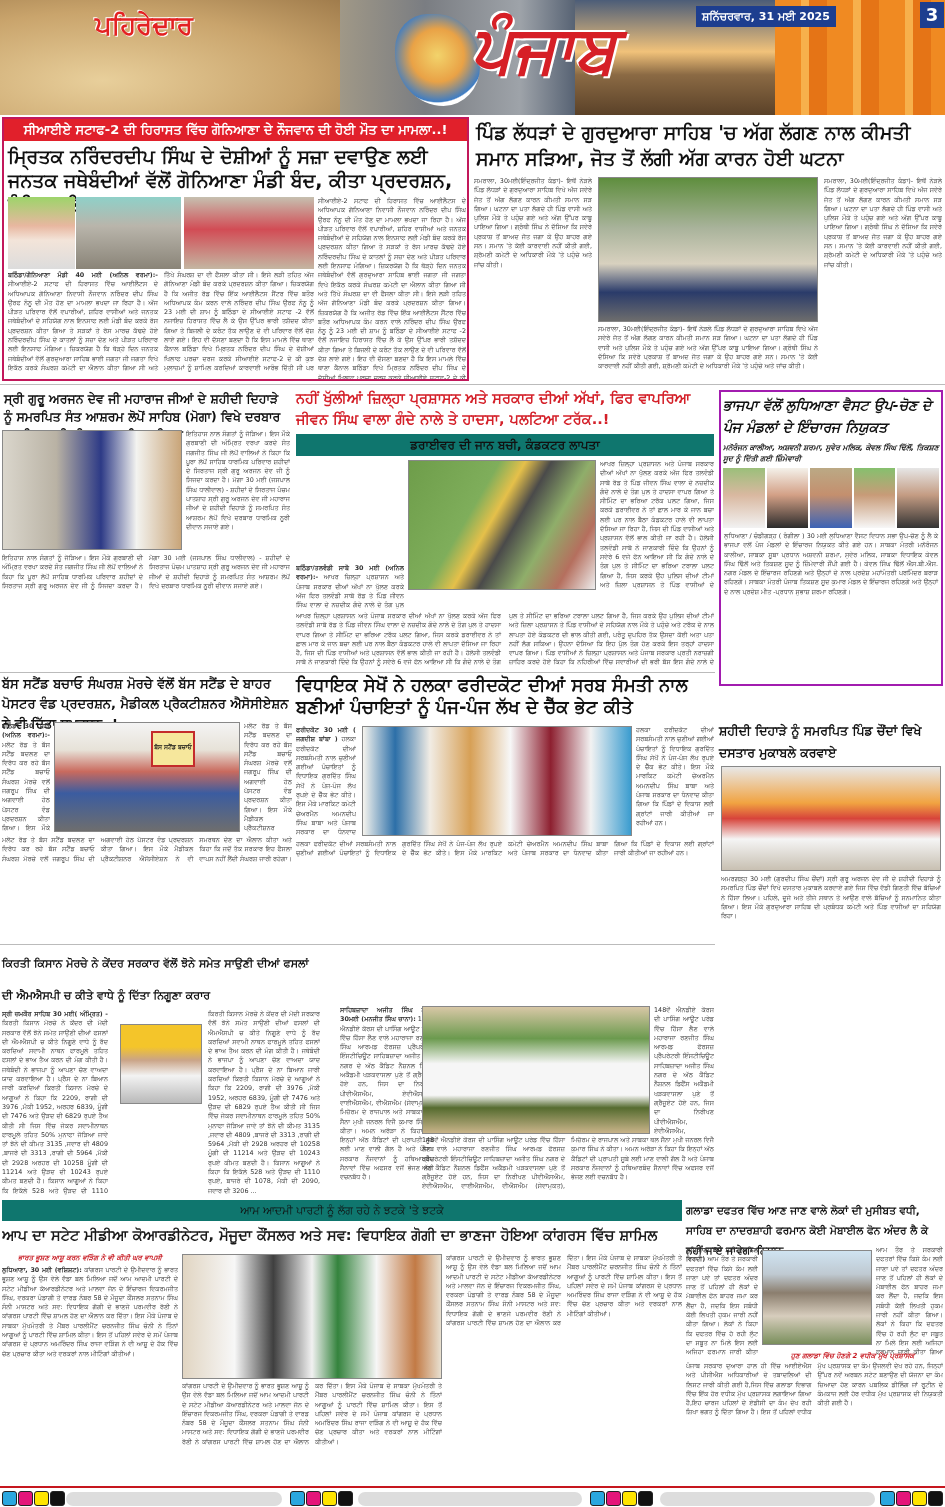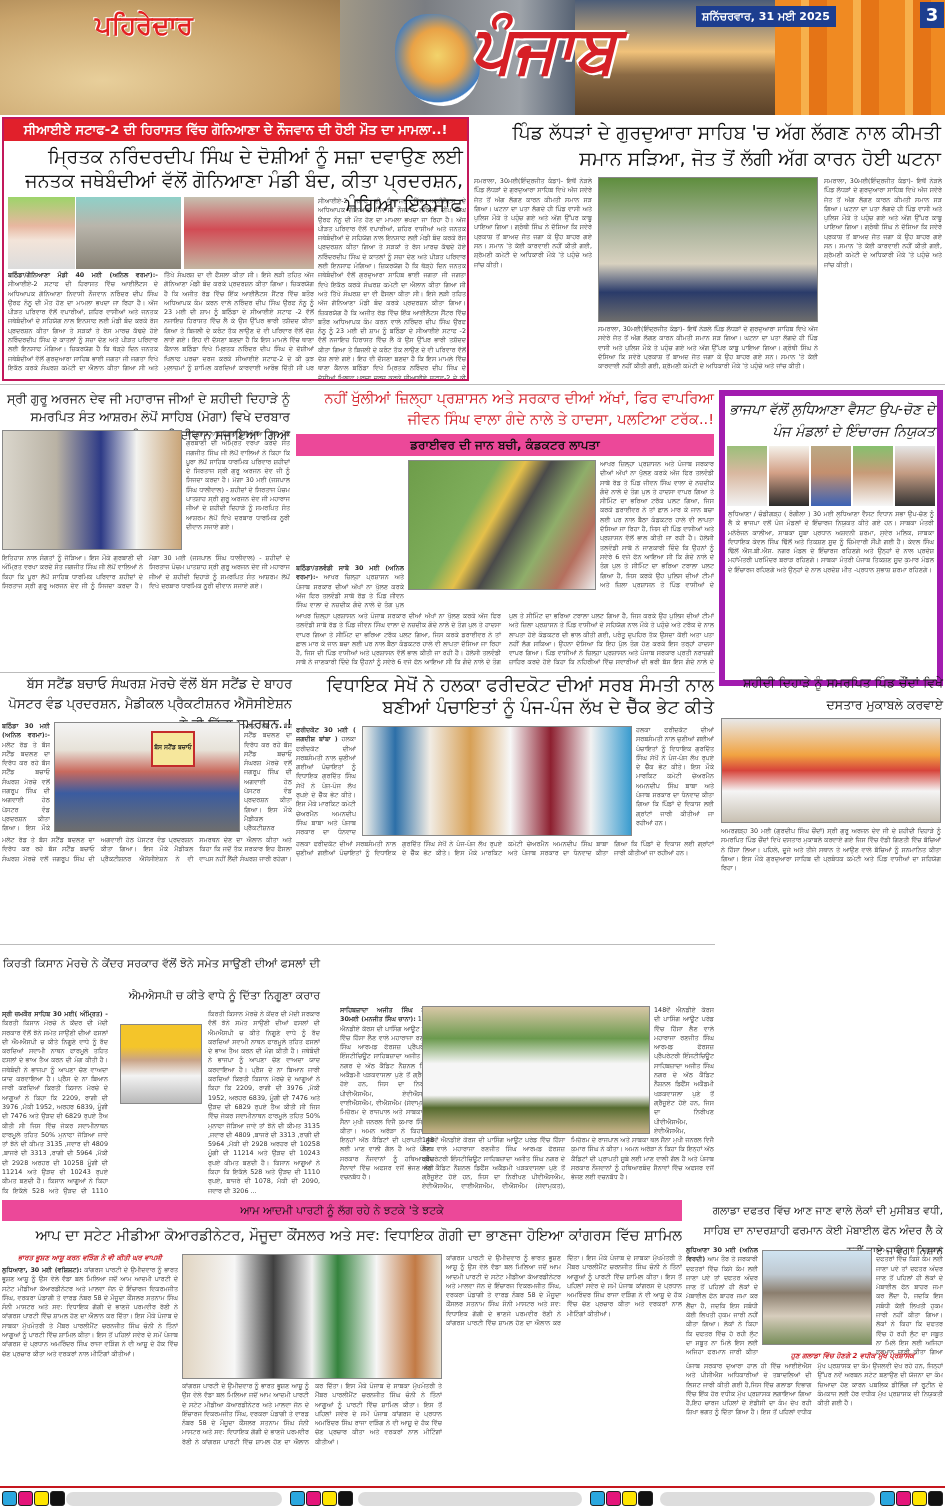--- a/index.html
+++ b/index.html
@@ -11,29 +11,29 @@
   .mast .scene1{left:0;top:0;width:340px;height:115px;background:radial-gradient(ellipse at 30% 70%,#e8cf9b 0%,#c9a46c 60%,#a07c4c 100%)}
   .mast .scene2{left:575px;top:0;width:200px;height:115px;background:linear-gradient(180deg,#4c5d78 0%,#f1c27a 45%,#8b6a44 65%,#5a4128 100%)}
   .mast .scene3{left:775px;top:0;width:170px;height:115px;background:repeating-linear-gradient(90deg,#f08a22 0 26px,#f7b04c 26px 34px,#e57416 34px 52px)}
   .logo-small{left:95px;top:10px;font-family:"DejaVu Serif",serif;font-weight:bold;font-size:26px;color:#e32222;text-shadow:1px 1px 0 #fff,-1px -1px 0 #fff}
   .logo-big{left:470px;top:10px;font-family:"DejaVu Serif",serif;font-weight:bold;font-size:66px;color:#d61f26;text-shadow:2px 2px 0 #fff,-2px -2px 0 #fff;font-style:italic}
   .map-shape{left:395px;top:14px;width:85px;height:92px;background:radial-gradient(circle at 50% 45%,#f2d36b 0%,#e9a246 40%,#3f7dc3 70%,#fff 72%);border-radius:40% 55% 45% 60%}
   .date-box{left:696px;top:6px;background:#1d3e8f;color:#fff;font-size:11px;font-weight:bold;padding:4px 6px}
   .page-no{left:920px;top:2px;width:24px;height:26px;background:#1d3e8f;color:#fff;font-weight:bold;font-size:18px;text-align:center;line-height:26px}
   
   .kicker-red{background:#e1202b;color:#fff;text-align:center;font-size:13px;font-weight:bold;padding:3px 4px}
-  .headline{font-family:"DejaVu Sans",sans-serif;font-weight:normal;text-align:right;color:#111;line-height:1.2}
+  .headline{font-family:"DejaVu Sans",sans-serif;font-weight:bold;text-align:left;color:#111;line-height:1.2}
   .red{color:#d42029}
   .body-text{font-size:6.4px;line-height:9.3px;color:#333;text-align:justify;overflow:hidden}
   .photo{overflow:hidden;border:1px solid #888}
   .rule-red{background:#c6161e}
   .rule-gray{background:#bbb}
   .box-pink{border:2px solid #c2185b}
-  .box-green{border:6px solid #a21caf}
-  .caption-strip{background:#ec4899;text-align:center;font-weight:bold;font-size:12px;padding:4px}
+  .box-green{border:2px solid #a21caf}
+  .caption-strip{background:#0f766e;text-align:center;font-weight:bold;font-size:12px;padding:4px}
   .reg{width:15px;height:15px;border-radius:3px;display:inline-block;margin-right:3px}
   .regbar{height:14px;border-radius:7px;background:#ddd}
 </style>
 </head>
 <body>
 
 <header class="abs mast">
   <div class="abs scene1"></div>
   <div class="abs scene2"></div>
   <div class="abs scene3"></div>
@@ -81,20 +81,21 @@
     <b>ਬਠਿੰਡਾ/ਤਲਵੰਡੀ ਸਾਬੋ 30 ਮਈ (ਅਨਿਲ ਵਰਮਾ):-</b>
     <span>ਆਖਰ ਜ਼ਿਲ੍ਹਾ ਪ੍ਰਸ਼ਾਸਨ ਅਤੇ ਪੰਜਾਬ ਸਰਕਾਰ ਦੀਆਂ ਅੱਖਾਂ ਨਾ ਖੁੱਲਣ ਕਰਕੇ ਅੱਜ ਫਿਰ ਤਲਵੰਡੀ ਸਾਬੋ ਰੋਡ ਤੇ ਪਿੰਡ ਜੀਵਨ ਸਿੰਘ ਵਾਲਾ ਦੇ ਨਜ਼ਦੀਕ ਗੰਦੇ ਨਾਲੇ ਦੇ ਤੰਗ ਪੁਲ ਤੇ ਹਾਦਸਾ ਵਾਪਰ ਗਿਆ ਤੇ ਸੀਮਿੰਟ ਦਾ ਭਰਿਆ ਟਰੱਕ ਪਲਟ ਗਿਆ, ਜਿਸ ਕਰਕੇ ਡਰਾਈਵਰ ਨੇ ਤਾਂ ਛਾਲ ਮਾਰ ਕੇ ਜਾਨ ਬਚਾ ਲਈ ਪਰ ਨਾਲ ਬੈਠਾ ਕੰਡਕਟਰ ਹਾਲੇ ਵੀ ਲਾਪਤਾ ਦੱਸਿਆ ਜਾ ਰਿਹਾ ਹੈ, ਜਿਸ ਦੀ ਪਿੰਡ ਵਾਸੀਆਂ ਅਤੇ ਪ੍ਰਸ਼ਾਸਨ ਵੱਲੋਂ ਭਾਲ ਕੀਤੀ ਜਾ ਰਹੀ ਹੈ। ਹੋਲੋਸੀ ਤਲਵੰਡੀ ਸਾਬੋ ਨੇ ਜਾਣਕਾਰੀ ਦਿੰਦੇ ਕਿ ਉਹਨਾਂ ਨੂੰ ਸਵੇਰੇ 6 ਵਜੇ ਫੋਨ ਆਇਆ ਸੀ ਕਿ ਗੰਦੇ ਨਾਲੇ ਦੇ ਤੰਗ ਪੁਲ ਤੇ ਸੀਮਿੰਟ ਦਾ ਭਰਿਆ ਟਰਾਲਾ ਪਲਟ ਗਿਆ ਹੈ, ਜਿਸ ਕਰਕੇ ਉਹ ਪੁਲਿਸ ਦੀਆਂ ਟੀਮਾਂ ਅਤੇ ਜ਼ਿਲਾ ਪ੍ਰਸ਼ਾਸਨ ਤੇ ਪਿੰਡ ਵਾਸੀਆਂ ਦੇ ਸਹਿਯੋਗ ਨਾਲ ਮੌਕੇ ਤੇ ਪਹੁੰਚੇ ਅਤੇ ਟਰੱਕ ਦੇ ਨਾਲ ਲਾਪਤਾ ਹੋਏ ਕੰਡਕਟਰ ਦੀ ਭਾਲ ਕੀਤੀ ਗਈ, ਪਰੰਤੂ ਦੁਪਹਿਰ ਤੱਕ ਉਸਦਾ ਕੋਈ ਅਤਾ ਪਤਾ ਨਹੀਂ ਲੱਗ ਸਕਿਆ। ਉਹਨਾ ਦੱਸਿਆ ਕਿ ਇਹ ਪੁੱਲ ਤੰਗ ਹੋਣ ਕਰਕੇ ਇਸ ਤਰ੍ਹਾਂ ਹਾਦਸਾ ਵਾਪਰ ਗਿਆ। ਪਿੰਡ ਵਾਸੀਆਂ ਨੇ ਜ਼ਿਲ੍ਹਾ ਪ੍ਰਸ਼ਾਸਨ ਅਤੇ ਪੰਜਾਬ ਸਰਕਾਰ ਪ੍ਰਤੀ ਨਰਾਜ਼ਗੀ ਜ਼ਾਹਿਰ ਕਰਦੇ ਹੋਏ ਕਿਹਾ ਕਿ ਨਹਿਰੀਆਂ ਵਿੱਚ ਸਵਾਰੀਆਂ ਦੀ ਭਰੀ ਬੱਸ ਇਸ ਗੰਦੇ ਨਾਲੇ ਦੇ ਤੰਗ ਪੁੱਲ ਅਤੇ ਟੁੱਟੀ ਰੇਲਿੰਗ ਕਰਕੇ ਪਲਟ ਗਈ ਸੀ ਜਿਸ ਕਰਕੇ ਕਈ ਵਿਅਕਤੀਆਂ ਦੀ ਮੌਤ ਵੀ ਹੋ ਗਈ ਸੀ ਪਰ ਉਸ ਘਟਨਾ ਤੋਂ ਬਾਅਦ ਵੀ ਪ੍ਰਸ਼ਾਸਨ ਅਤੇ ਸਰਕਾਰ ਦੀਆਂ ਅੱਖਾਂ ਨਹੀਂ ਖੁੱਲੀਆਂ ਜਿਸ ਕਰਕੇ ਇਸ ਤੰਗ ਪੁੱਲ ਤੇ ਹਾਦਸੇ ਵਾਪਰ ਰਹੇ ਹਨ। ਉਹਨਾਂ ਇਸ ਗੰਦੇ ਨਾਲੇ ਦੇ ਪੁੱਲ ਨੂੰ ਚੌੜਾ ਕਰਨ ਅਤੇ ਪੱਕੀ ਰੇਲਿੰਗ ਲਾਉਣ ਦੀ ਮੰਗ ਕੀਤੀ ਗਈ।</span>
   </p>
   <div class="abs photo" style="left:112px;top:72px;width:188px;height:130px;background:linear-gradient(120deg,#6e9d4a 0%,#7fae5b 35%,#e5c04a 45%,#4a4a4a 55%,#8fae6a 70%,#b56f5e 85%,#eee 100%)"></div>
   <p class="abs body-text" style="left:304px;top:72px;width:114px;height:130px">ਆਖਰ ਜ਼ਿਲ੍ਹਾ ਪ੍ਰਸ਼ਾਸਨ ਅਤੇ ਪੰਜਾਬ ਸਰਕਾਰ ਦੀਆਂ ਅੱਖਾਂ ਨਾ ਖੁੱਲਣ ਕਰਕੇ ਅੱਜ ਫਿਰ ਤਲਵੰਡੀ ਸਾਬੋ ਰੋਡ ਤੇ ਪਿੰਡ ਜੀਵਨ ਸਿੰਘ ਵਾਲਾ ਦੇ ਨਜ਼ਦੀਕ ਗੰਦੇ ਨਾਲੇ ਦੇ ਤੰਗ ਪੁਲ ਤੇ ਹਾਦਸਾ ਵਾਪਰ ਗਿਆ ਤੇ ਸੀਮਿੰਟ ਦਾ ਭਰਿਆ ਟਰੱਕ ਪਲਟ ਗਿਆ, ਜਿਸ ਕਰਕੇ ਡਰਾਈਵਰ ਨੇ ਤਾਂ ਛਾਲ ਮਾਰ ਕੇ ਜਾਨ ਬਚਾ ਲਈ ਪਰ ਨਾਲ ਬੈਠਾ ਕੰਡਕਟਰ ਹਾਲੇ ਵੀ ਲਾਪਤਾ ਦੱਸਿਆ ਜਾ ਰਿਹਾ ਹੈ, ਜਿਸ ਦੀ ਪਿੰਡ ਵਾਸੀਆਂ ਅਤੇ ਪ੍ਰਸ਼ਾਸਨ ਵੱਲੋਂ ਭਾਲ ਕੀਤੀ ਜਾ ਰਹੀ ਹੈ। ਹੋਲੋਸੀ ਤਲਵੰਡੀ ਸਾਬੋ ਨੇ ਜਾਣਕਾਰੀ ਦਿੰਦੇ ਕਿ ਉਹਨਾਂ ਨੂੰ ਸਵੇਰੇ 6 ਵਜੇ ਫੋਨ ਆਇਆ ਸੀ ਕਿ ਗੰਦੇ ਨਾਲੇ ਦੇ ਤੰਗ ਪੁਲ ਤੇ ਸੀਮਿੰਟ ਦਾ ਭਰਿਆ ਟਰਾਲਾ ਪਲਟ ਗਿਆ ਹੈ, ਜਿਸ ਕਰਕੇ ਉਹ ਪੁਲਿਸ ਦੀਆਂ ਟੀਮਾਂ ਅਤੇ ਜ਼ਿਲਾ ਪ੍ਰਸ਼ਾਸਨ ਤੇ ਪਿੰਡ ਵਾਸੀਆਂ ਦੇ ਸਹਿਯੋਗ ਨਾਲ ਮੌਕੇ ਤੇ ਪਹੁੰਚੇ ਅਤੇ ਟਰੱਕ ਦੇ ਨਾਲ ਲਾਪਤਾ ਹੋਏ ਕੰਡਕਟਰ ਦੀ ਭਾਲ ਕੀਤੀ ਗਈ, ਪਰੰਤੂ ਦੁਪਹਿਰ ਤੱਕ ਉਸਦਾ ਕੋਈ ਅਤਾ ਪਤਾ ਨਹੀਂ ਲੱਗ ਸਕਿਆ। ਉਹਨਾ ਦੱਸਿਆ ਕਿ ਇਹ ਪੁੱਲ ਤੰਗ ਹੋਣ ਕਰਕੇ ਇਸ ਤਰ੍ਹਾਂ ਹਾਦਸਾ ਵਾਪਰ ਗਿਆ। ਪਿੰਡ ਵਾਸੀਆਂ ਨੇ ਜ਼ਿਲ੍ਹਾ ਪ੍ਰਸ਼ਾਸਨ ਅਤੇ ਪੰਜਾਬ ਸਰਕਾਰ ਪ੍ਰਤੀ ਨਰਾਜ਼ਗੀ ਜ਼ਾਹਿਰ ਕਰਦੇ ਹੋਏ ਕਿਹਾ ਕਿ ਨਹਿਰੀਆਂ ਵਿੱਚ ਸਵਾਰੀਆਂ ਦੀ ਭਰੀ ਬੱਸ ਇਸ ਗੰਦੇ ਨਾਲੇ ਦੇ ਤੰਗ ਪੁੱਲ ਅਤੇ ਟੁੱਟੀ ਰੇਲਿੰਗ ਕਰਕੇ ਪਲਟ ਗਈ ਸੀ ਜਿਸ ਕਰਕੇ ਕਈ ਵਿਅਕਤੀਆਂ ਦੀ ਮੌਤ ਵੀ ਹੋ ਗਈ ਸੀ ਪਰ ਉਸ ਘਟਨਾ ਤੋਂ ਬਾਅਦ ਵੀ ਪ੍ਰਸ਼ਾਸਨ ਅਤੇ ਸਰਕਾਰ ਦੀਆਂ ਅੱਖਾਂ ਨਹੀਂ ਖੁੱਲੀਆਂ ਜਿਸ ਕਰਕੇ ਇਸ ਤੰਗ ਪੁੱਲ ਤੇ ਹਾਦਸੇ ਵਾਪਰ ਰਹੇ ਹਨ। ਉਹਨਾਂ ਇਸ ਗੰਦੇ ਨਾਲੇ ਦੇ ਪੁੱਲ ਨੂੰ ਚੌੜਾ ਕਰਨ ਅਤੇ ਪੱਕੀ ਰੇਲਿੰਗ ਲਾਉਣ ਦੀ ਮੰਗ ਕੀਤੀ ਗਈ।</p>
   <p class="abs body-text" style="left:0;top:224px;width:418px;height:56px;column-count:2;column-gap:8px">ਆਖਰ ਜ਼ਿਲ੍ਹਾ ਪ੍ਰਸ਼ਾਸਨ ਅਤੇ ਪੰਜਾਬ ਸਰਕਾਰ ਦੀਆਂ ਅੱਖਾਂ ਨਾ ਖੁੱਲਣ ਕਰਕੇ ਅੱਜ ਫਿਰ ਤਲਵੰਡੀ ਸਾਬੋ ਰੋਡ ਤੇ ਪਿੰਡ ਜੀਵਨ ਸਿੰਘ ਵਾਲਾ ਦੇ ਨਜ਼ਦੀਕ ਗੰਦੇ ਨਾਲੇ ਦੇ ਤੰਗ ਪੁਲ ਤੇ ਹਾਦਸਾ ਵਾਪਰ ਗਿਆ ਤੇ ਸੀਮਿੰਟ ਦਾ ਭਰਿਆ ਟਰੱਕ ਪਲਟ ਗਿਆ, ਜਿਸ ਕਰਕੇ ਡਰਾਈਵਰ ਨੇ ਤਾਂ ਛਾਲ ਮਾਰ ਕੇ ਜਾਨ ਬਚਾ ਲਈ ਪਰ ਨਾਲ ਬੈਠਾ ਕੰਡਕਟਰ ਹਾਲੇ ਵੀ ਲਾਪਤਾ ਦੱਸਿਆ ਜਾ ਰਿਹਾ ਹੈ, ਜਿਸ ਦੀ ਪਿੰਡ ਵਾਸੀਆਂ ਅਤੇ ਪ੍ਰਸ਼ਾਸਨ ਵੱਲੋਂ ਭਾਲ ਕੀਤੀ ਜਾ ਰਹੀ ਹੈ। ਹੋਲੋਸੀ ਤਲਵੰਡੀ ਸਾਬੋ ਨੇ ਜਾਣਕਾਰੀ ਦਿੰਦੇ ਕਿ ਉਹਨਾਂ ਨੂੰ ਸਵੇਰੇ 6 ਵਜੇ ਫੋਨ ਆਇਆ ਸੀ ਕਿ ਗੰਦੇ ਨਾਲੇ ਦੇ ਤੰਗ ਪੁਲ ਤੇ ਸੀਮਿੰਟ ਦਾ ਭਰਿਆ ਟਰਾਲਾ ਪਲਟ ਗਿਆ ਹੈ, ਜਿਸ ਕਰਕੇ ਉਹ ਪੁਲਿਸ ਦੀਆਂ ਟੀਮਾਂ ਅਤੇ ਜ਼ਿਲਾ ਪ੍ਰਸ਼ਾਸਨ ਤੇ ਪਿੰਡ ਵਾਸੀਆਂ ਦੇ ਸਹਿਯੋਗ ਨਾਲ ਮੌਕੇ ਤੇ ਪਹੁੰਚੇ ਅਤੇ ਟਰੱਕ ਦੇ ਨਾਲ ਲਾਪਤਾ ਹੋਏ ਕੰਡਕਟਰ ਦੀ ਭਾਲ ਕੀਤੀ ਗਈ, ਪਰੰਤੂ ਦੁਪਹਿਰ ਤੱਕ ਉਸਦਾ ਕੋਈ ਅਤਾ ਪਤਾ ਨਹੀਂ ਲੱਗ ਸਕਿਆ। ਉਹਨਾ ਦੱਸਿਆ ਕਿ ਇਹ ਪੁੱਲ ਤੰਗ ਹੋਣ ਕਰਕੇ ਇਸ ਤਰ੍ਹਾਂ ਹਾਦਸਾ ਵਾਪਰ ਗਿਆ। ਪਿੰਡ ਵਾਸੀਆਂ ਨੇ ਜ਼ਿਲ੍ਹਾ ਪ੍ਰਸ਼ਾਸਨ ਅਤੇ ਪੰਜਾਬ ਸਰਕਾਰ ਪ੍ਰਤੀ ਨਰਾਜ਼ਗੀ ਜ਼ਾਹਿਰ ਕਰਦੇ ਹੋਏ ਕਿਹਾ ਕਿ ਨਹਿਰੀਆਂ ਵਿੱਚ ਸਵਾਰੀਆਂ ਦੀ ਭਰੀ ਬੱਸ ਇਸ ਗੰਦੇ ਨਾਲੇ ਦੇ ਤੰਗ ਪੁੱਲ ਅਤੇ ਟੁੱਟੀ ਰੇਲਿੰਗ ਕਰਕੇ ਪਲਟ ਗਈ ਸੀ ਜਿਸ ਕਰਕੇ ਕਈ ਵਿਅਕਤੀਆਂ ਦੀ ਮੌਤ ਵੀ ਹੋ ਗਈ ਸੀ ਪਰ ਉਸ ਘਟਨਾ ਤੋਂ ਬਾਅਦ ਵੀ ਪ੍ਰਸ਼ਾਸਨ ਅਤੇ ਸਰਕਾਰ ਦੀਆਂ ਅੱਖਾਂ ਨਹੀਂ ਖੁੱਲੀਆਂ ਜਿਸ ਕਰਕੇ ਇਸ ਤੰਗ ਪੁੱਲ ਤੇ ਹਾਦਸੇ ਵਾਪਰ ਰਹੇ ਹਨ। ਉਹਨਾਂ ਇਸ ਗੰਦੇ ਨਾਲੇ ਦੇ ਪੁੱਲ ਨੂੰ ਚੌੜਾ ਕਰਨ ਅਤੇ ਪੱਕੀ ਰੇਲਿੰਗ ਲਾਉਣ ਦੀ ਮੰਗ ਕੀਤੀ ਗਈ।</p>
 </section>
 
 <section class="abs box-green" style="left:719px;top:390px;width:224px;height:296px">
   <h2 class="headline" style="font-size:14px;line-height:22px;font-style:italic;padding:2px">ਭਾਜਪਾ ਵੱਲੋਂ ਲੁਧਿਆਣਾ ਵੈਸਟ ਉਪ-ਚੋਣ ਦੇ ਪੰਜ ਮੰਡਲਾਂ ਦੇ ਇੰਚਾਰਜ ਨਿਯੁਕਤ</h2>
+  <div class="headline" style="font-size:7.5px;line-height:11px;font-style:italic;padding:2px">ਮਨੋਰੰਜਨ ਕਾਲੀਆ, ਅਸ਼ਵਨੀ ਸ਼ਰਮਾ, ਸੁਵੇਰ ਮਲਿਕ, ਕੇਵਲ ਸਿੰਘ ਢਿੱਲੋਂ, ਤਿਕਸ਼ਣ ਸੂਦ ਨੂੰ ਦਿੱਤੀ ਗਈ ਜ਼ਿੰਮੇਵਾਰੀ</div>
   <div style="display:flex;gap:2px;padding:2px">
     <div style="flex:1;height:60px;background:linear-gradient(180deg,#9bbf7a 0%,#d9b8a0 45%,#f2f2f2 100%)"></div>
     <div style="flex:1;height:60px;background:linear-gradient(180deg,#f4f1ea 0%,#d3a086 45%,#2b2b2b 100%)"></div>
     <div style="flex:1;height:60px;background:linear-gradient(180deg,#bba985 0%,#c48f6e 45%,#3c63b6 100%)"></div>
     <div style="flex:1;height:60px;background:linear-gradient(180deg,#86c06e 0%,#c89b78 45%,#f7f7f7 100%)"></div>
     <div style="flex:1;height:60px;background:linear-gradient(180deg,#e6e6e6 0%,#c49c83 45%,#333 100%)"></div>
   </div>
   <p class="body-text" style="padding:2px 3px;height:150px">ਲੁਧਿਆਣਾ / ਚੰਡੀਗੜ੍ਹ ( ਰੰਗੀਲਾ ) 30 ਮਈ ਲੁਧਿਆਣਾ ਵੈਸਟ ਵਿਧਾਨ ਸਭਾ ਉਪ-ਚੋਣ ਨੂੰ ਲੈ ਕੇ ਭਾਜਪਾ ਵਲੋਂ ਪੰਜ ਮੰਡਲਾਂ ਦੇ ਇੰਚਾਰਜ ਨਿਯੁਕਤ ਕੀਤੇ ਗਏ ਹਨ। ਸਾਬਕਾ ਮੰਤਰੀ ਮਨੋਰੰਜਨ ਕਾਲੀਆ, ਸਾਬਕਾ ਸੂਬਾ ਪ੍ਰਧਾਨ ਅਸ਼ਵਨੀ ਸ਼ਰਮਾ, ਸੁਵੇਰ ਮਲਿਕ, ਸਾਬਕਾ ਵਿਧਾਇਕ ਕੇਵਲ ਸਿੰਘ ਢਿੱਲੋਂ ਅਤੇ ਤਿਕਸ਼ਣ ਸੂਦ ਨੂੰ ਜ਼ਿੰਮੇਵਾਰੀ ਸੌਂਪੀ ਗਈ ਹੈ। ਕੇਵਲ ਸਿੰਘ ਢਿੱਲੋਂ ਐਸ.ਬੀ.ਐਸ. ਨਗਰ ਮੰਡਲ ਦੇ ਇੰਚਾਰਜ ਰਹਿਣਗੇ ਅਤੇ ਉਨ੍ਹਾਂ ਦੇ ਨਾਲ ਪ੍ਰਦੇਸ਼ ਮਹਾਂਮੰਤਰੀ ਪਰਮਿੰਦਰ ਬਰਾੜ ਰਹਿਣਗੇ। ਸਾਬਕਾ ਮੰਤਰੀ ਪੰਜਾਬ ਤਿਕਸ਼ਣ ਸੂਦ ਕੁਮਾਰ ਮੰਡਲ ਦੇ ਇੰਚਾਰਜ ਰਹਿਣਗੇ ਅਤੇ ਉਨ੍ਹਾਂ ਦੇ ਨਾਲ ਪ੍ਰਦੇਸ਼ ਮੀਤ -ਪ੍ਰਧਾਨ ਸੁਭਾਸ਼ ਸ਼ਰਮਾ ਰਹਿਣਗੇ।</p>
 </section>
 
@@ -117,21 +118,21 @@
   <h2 class="headline" style="font-size:18px;line-height:22px">ਵਿਧਾਇਕ ਸੇਖੋਂ ਨੇ ਹਲਕਾ ਫਰੀਦਕੋਟ ਦੀਆਂ ਸਰਬ ਸੰਮਤੀ ਨਾਲ ਬਣੀਆਂ ਪੰਚਾਇਤਾਂ ਨੂੰ ਪੰਜ-ਪੰਜ ਲੱਖ ਦੇ ਚੈੱਕ ਭੇਟ ਕੀਤੇ</h2>
   <p class="abs body-text" style="left:0;top:52px;width:60px;height:110px">
     <b>ਫਰੀਦਕੋਟ 30 ਮਈ ( ਜਗਦੀਸ਼ ਬਾਂਬਾ )</b>
     <span>ਹਲਕਾ ਫਰੀਦਕੋਟ ਦੀਆਂ ਸਰਬਸੰਮਤੀ ਨਾਲ ਚੁਣੀਆਂ ਗਈਆਂ ਪੰਚਾਇਤਾਂ ਨੂੰ ਵਿਧਾਇਕ ਗੁਰਦਿੱਤ ਸਿੰਘ ਸੇਖੋਂ ਨੇ ਪੰਜ-ਪੰਜ ਲੱਖ ਰੁਪਏ ਦੇ ਚੈੱਕ ਭੇਟ ਕੀਤੇ। ਇਸ ਮੌਕੇ ਮਾਰਕਿਟ ਕਮੇਟੀ ਚੇਅਰਮੈਨ ਅਮਨਦੀਪ ਸਿੰਘ ਬਾਬਾ ਅਤੇ ਪੰਜਾਬ ਸਰਕਾਰ ਦਾ ਧੰਨਵਾਦ ਕੀਤਾ ਗਿਆ ਕਿ ਪਿੰਡਾਂ ਦੇ ਵਿਕਾਸ ਲਈ ਗ੍ਰਾਂਟਾਂ ਜਾਰੀ ਕੀਤੀਆਂ ਜਾ ਰਹੀਆਂ ਹਨ।</span>
   </p>
   <div class="abs photo" style="left:66px;top:52px;width:270px;height:110px;background:linear-gradient(90deg,#f6f4ee 0%,#2c6fa8 12%,#f1ece4 25%,#d7a056 40%,#f7f7f7 55%,#8d2030 70%,#f2f2f2 85%,#3a9ccf 100%)"></div>
   <p class="abs body-text" style="left:340px;top:52px;width:78px;height:110px">ਹਲਕਾ ਫਰੀਦਕੋਟ ਦੀਆਂ ਸਰਬਸੰਮਤੀ ਨਾਲ ਚੁਣੀਆਂ ਗਈਆਂ ਪੰਚਾਇਤਾਂ ਨੂੰ ਵਿਧਾਇਕ ਗੁਰਦਿੱਤ ਸਿੰਘ ਸੇਖੋਂ ਨੇ ਪੰਜ-ਪੰਜ ਲੱਖ ਰੁਪਏ ਦੇ ਚੈੱਕ ਭੇਟ ਕੀਤੇ। ਇਸ ਮੌਕੇ ਮਾਰਕਿਟ ਕਮੇਟੀ ਚੇਅਰਮੈਨ ਅਮਨਦੀਪ ਸਿੰਘ ਬਾਬਾ ਅਤੇ ਪੰਜਾਬ ਸਰਕਾਰ ਦਾ ਧੰਨਵਾਦ ਕੀਤਾ ਗਿਆ ਕਿ ਪਿੰਡਾਂ ਦੇ ਵਿਕਾਸ ਲਈ ਗ੍ਰਾਂਟਾਂ ਜਾਰੀ ਕੀਤੀਆਂ ਜਾ ਰਹੀਆਂ ਹਨ।</p>
   <p class="abs body-text" style="left:0;top:166px;width:418px;height:100px;column-count:4;column-gap:6px">ਹਲਕਾ ਫਰੀਦਕੋਟ ਦੀਆਂ ਸਰਬਸੰਮਤੀ ਨਾਲ ਚੁਣੀਆਂ ਗਈਆਂ ਪੰਚਾਇਤਾਂ ਨੂੰ ਵਿਧਾਇਕ ਗੁਰਦਿੱਤ ਸਿੰਘ ਸੇਖੋਂ ਨੇ ਪੰਜ-ਪੰਜ ਲੱਖ ਰੁਪਏ ਦੇ ਚੈੱਕ ਭੇਟ ਕੀਤੇ। ਇਸ ਮੌਕੇ ਮਾਰਕਿਟ ਕਮੇਟੀ ਚੇਅਰਮੈਨ ਅਮਨਦੀਪ ਸਿੰਘ ਬਾਬਾ ਅਤੇ ਪੰਜਾਬ ਸਰਕਾਰ ਦਾ ਧੰਨਵਾਦ ਕੀਤਾ ਗਿਆ ਕਿ ਪਿੰਡਾਂ ਦੇ ਵਿਕਾਸ ਲਈ ਗ੍ਰਾਂਟਾਂ ਜਾਰੀ ਕੀਤੀਆਂ ਜਾ ਰਹੀਆਂ ਹਨ।</p>
 </section>
 
-<section class="abs" style="left:719px;top:672px;width:224px;height:545px">
+<section class="abs" style="left:719px;top:720px;width:224px;height:545px">
   <h2 class="headline" style="font-size:12.5px;line-height:22px">ਸ਼ਹੀਦੀ ਦਿਹਾੜੇ ਨੂੰ ਸਮਰਪਿਤ ਪਿੰਡ ਚੌਂਦਾਂ ਵਿਖੇ ਦਸਤਾਰ ਮੁਕਾਬਲੇ ਕਰਵਾਏ</h2>
   <div class="photo" style="margin:2px;height:105px;background:linear-gradient(180deg,#e8e8e8 0%,#f1a341 35%,#d7443b 50%,#f5f5f5 70%,#c8c0b2 100%)"></div>
   <p class="body-text" style="padding:2px;height:375px">ਅਮਰਗੜ੍ਹ 30 ਮਈ (ਗੁਰਦੀਪ ਸਿੰਘ ਚੌਂਦਾਂ) ਸ੍ਰੀ ਗੁਰੂ ਅਰਜਨ ਦੇਵ ਜੀ ਦੇ ਸ਼ਹੀਦੀ ਦਿਹਾੜੇ ਨੂੰ ਸਮਰਪਿਤ ਪਿੰਡ ਚੌਂਦਾਂ ਵਿਖੇ ਦਸਤਾਰ ਮੁਕਾਬਲੇ ਕਰਵਾਏ ਗਏ ਜਿਸ ਵਿੱਚ ਵੱਡੀ ਗਿਣਤੀ ਵਿੱਚ ਬੱਚਿਆਂ ਨੇ ਹਿੱਸਾ ਲਿਆ। ਪਹਿਲੇ, ਦੂਜੇ ਅਤੇ ਤੀਜੇ ਸਥਾਨ ਤੇ ਆਉਣ ਵਾਲੇ ਬੱਚਿਆਂ ਨੂੰ ਸਨਮਾਨਿਤ ਕੀਤਾ ਗਿਆ। ਇਸ ਮੌਕੇ ਗੁਰਦੁਆਰਾ ਸਾਹਿਬ ਦੀ ਪ੍ਰਬੰਧਕ ਕਮੇਟੀ ਅਤੇ ਪਿੰਡ ਵਾਸੀਆਂ ਦਾ ਸਹਿਯੋਗ ਰਿਹਾ।</p>
 </section>
 
 <div class="abs rule-gray" style="left:0;top:944px;width:715px;height:1px"></div>
 
 <section class="abs" style="left:2px;top:948px;width:318px;height:250px">
   <h2 class="headline" style="font-size:11px;line-height:32px">ਕਿਰਤੀ ਕਿਸਾਨ ਮੋਰਚੇ ਨੇ ਕੇਂਦਰ ਸਰਕਾਰ ਵੱਲੋਂ ਝੋਨੇ ਸਮੇਤ ਸਾਉਣੀ ਦੀਆਂ ਫਸਲਾਂ ਦੀ ਐਮਐਸਪੀ ਚ ਕੀਤੇ ਵਾਧੇ ਨੂੰ ਦਿੱਤਾ ਨਿਗੂਣਾ ਕਰਾਰ</h2>
   <p class="abs body-text" style="left:0;top:62px;width:106px;height:185px">

